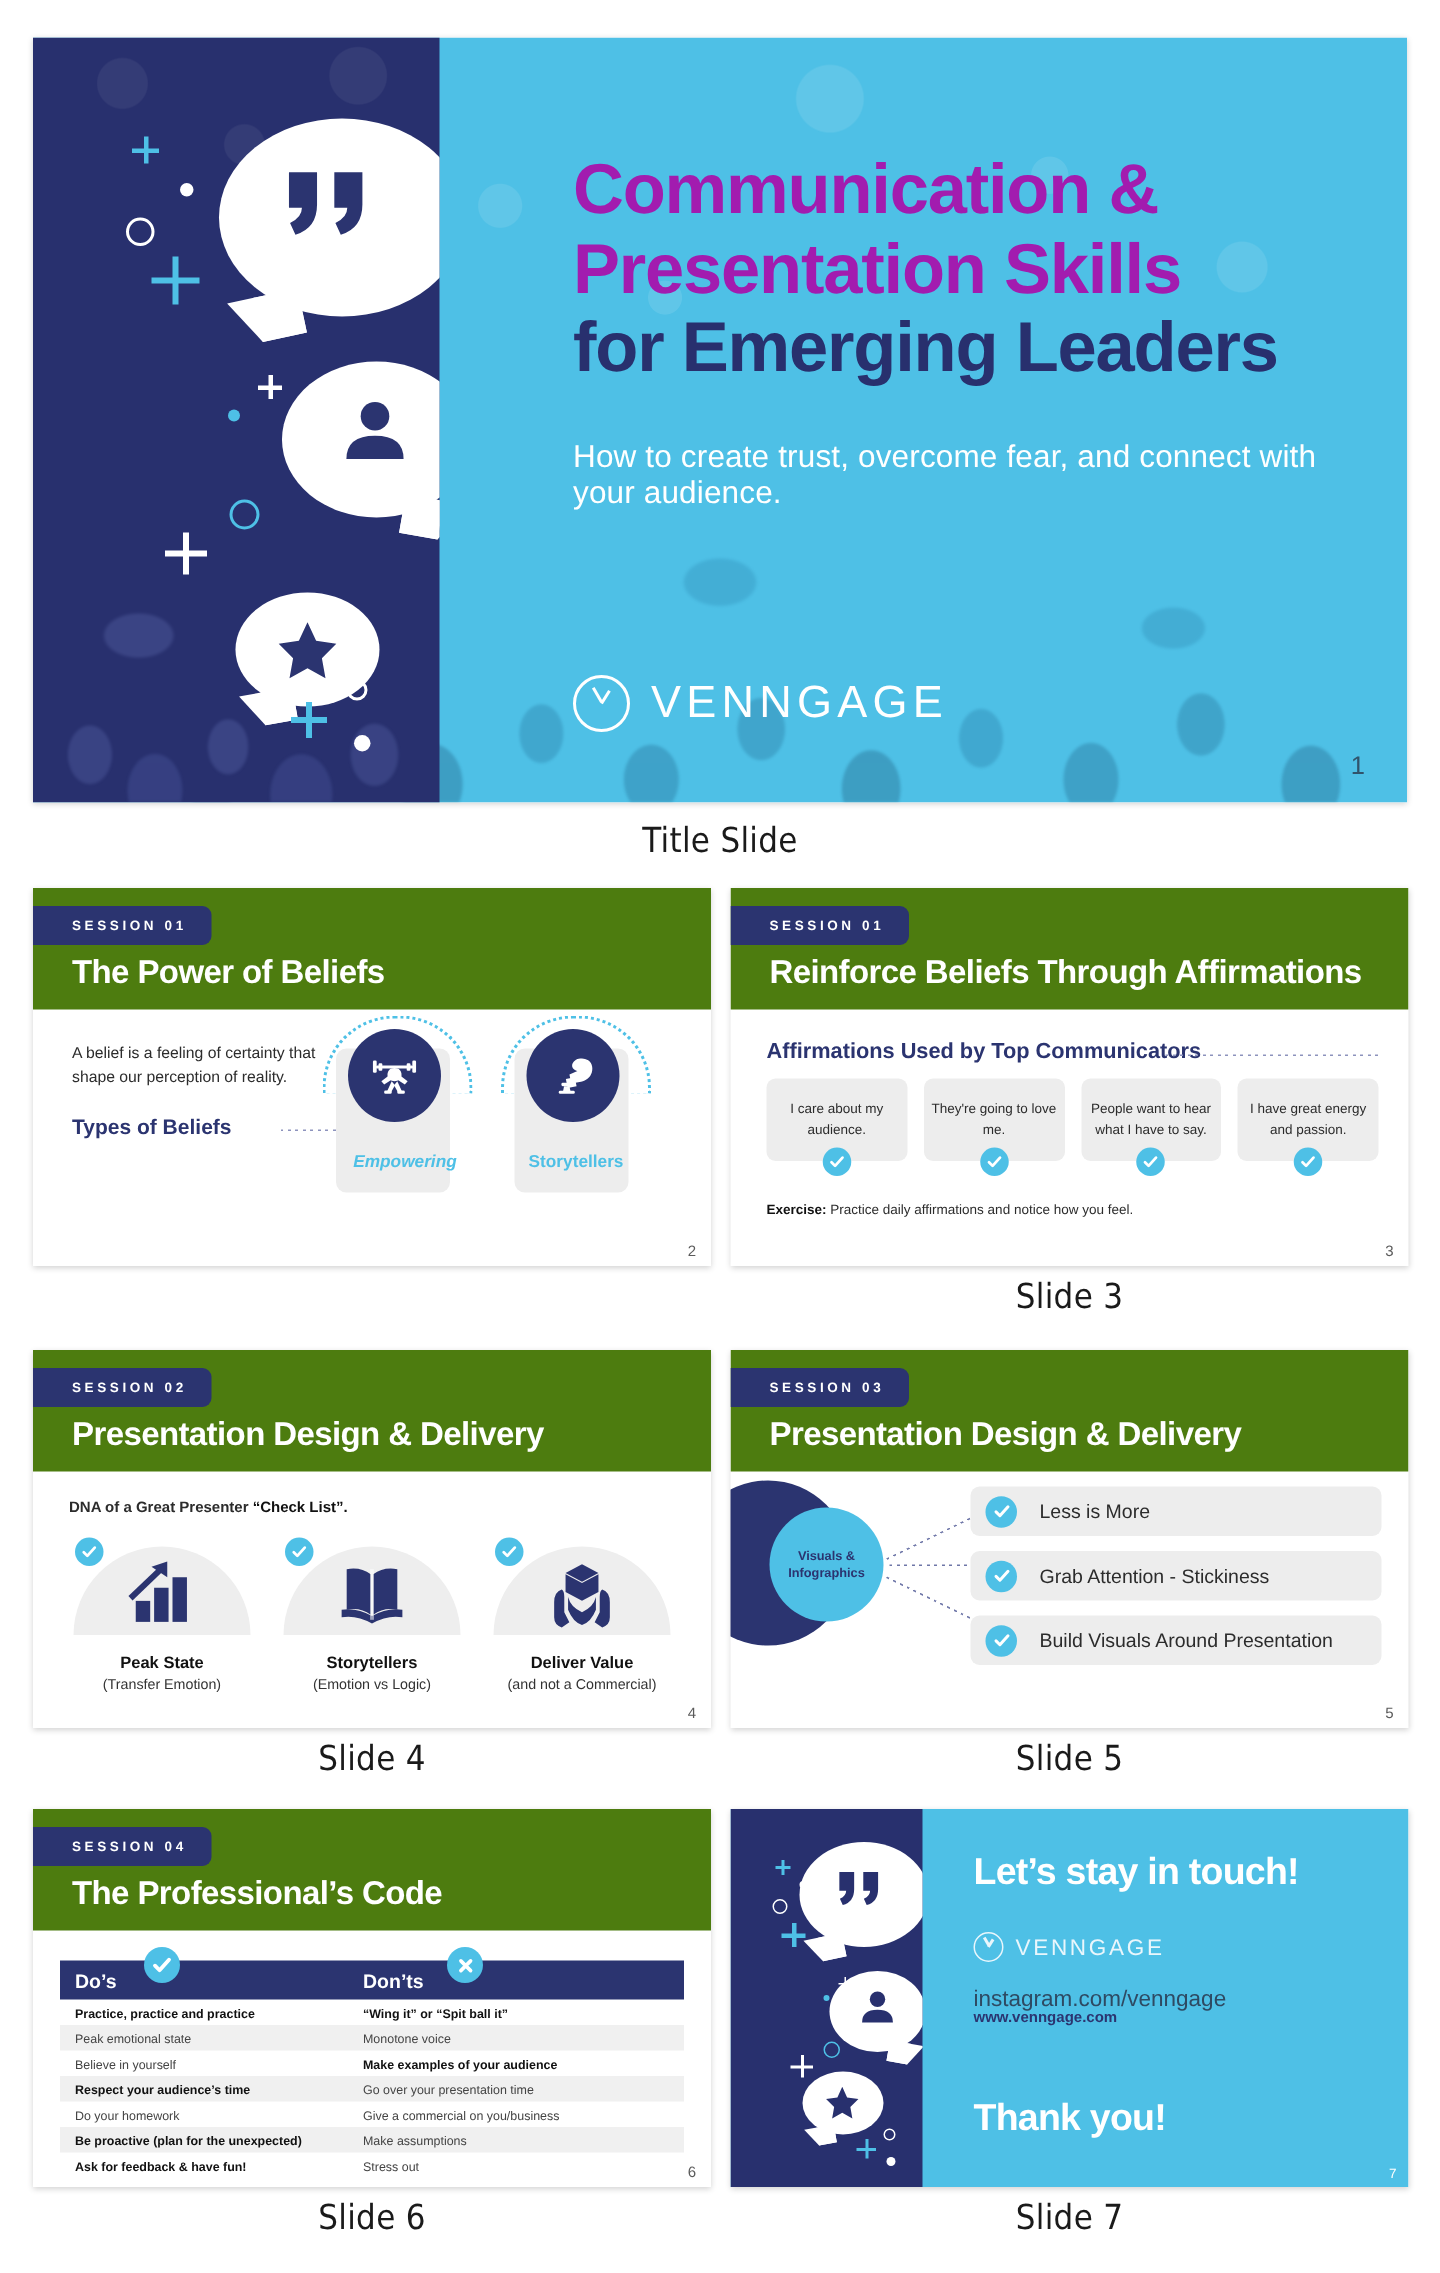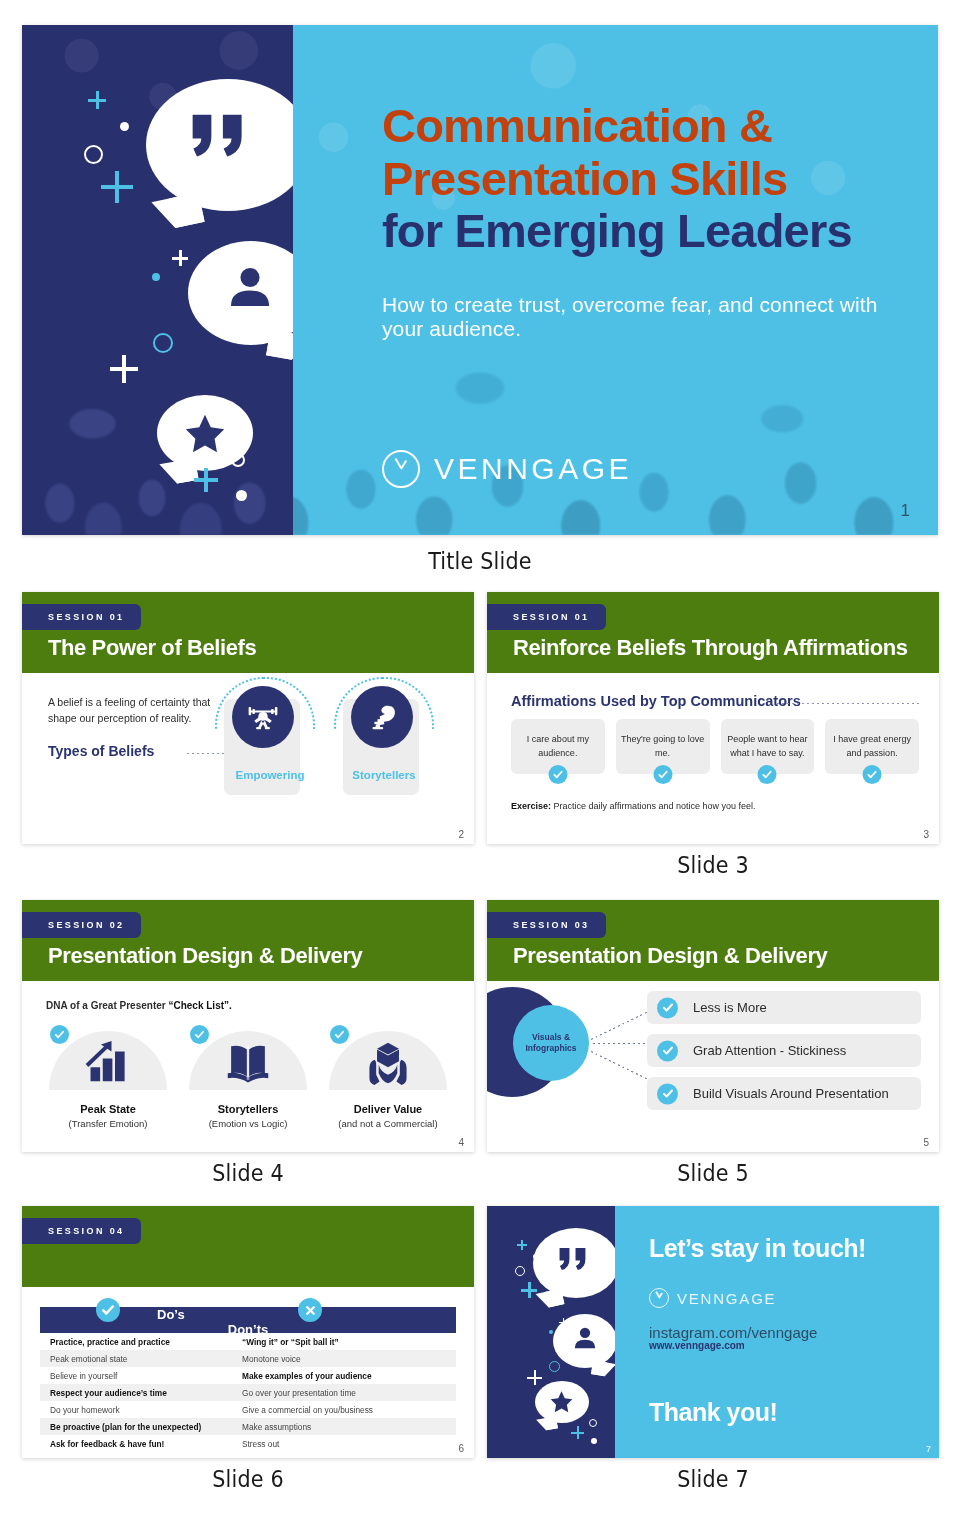--- a/index.html
+++ b/index.html
@@ -61,21 +61,21 @@
             radial-gradient(ellipse 26px 34px at 84% 88%, #7d8ed6 60%, transparent 62%),
             radial-gradient(ellipse 44px 28px at 26% 58%, #8596dd 50%, transparent 55%);
            filter:blur(1px);}
   .t1-bokeh-l{position:absolute;left:0;top:0;width:100%;height:100%;opacity:.06;
            background:
             radial-gradient(circle 30px at 22% 6%, #fff 55%, transparent 58%),
             radial-gradient(circle 24px at 52% 14%, #fff 55%, transparent 58%),
             radial-gradient(circle 34px at 80% 5%, #fff 55%, transparent 58%);}
 
   .title-text{position:absolute;left:360px;top:75px;width:530px;}
-  .title-l1,.title-l2{color:#c2410c;}
+  .title-l1,.title-l2{color:#a21caf;}
   .title-l3{color:#28306e;}
   .title-l1,.title-l2,.title-l3{
     font-size:47px;font-weight:bold;line-height:1.12;letter-spacing:-.8px;}
   .title-sub{position:absolute;left:360px;top:268px;width:540px;
     color:#ffffff;font-size:21px;letter-spacing:.1px;}
   .vg-logo{position:absolute;left:360px;top:425px;display:flex;align-items:center;gap:14px;}
   .vg-mark{width:34px;height:34px;border:2px solid #fff;border-radius:50%;position:relative;}
   .vg-mark::before{content:"";position:absolute;left:50%;top:5px;width:2px;height:11px;
      background:#fff;transform-origin:bottom center;transform:translateX(-1px) rotate(-30deg);}
   .vg-mark::after{content:"";position:absolute;left:50%;top:7px;width:2px;height:10px;
@@ -102,21 +102,21 @@
   .s2-h{position:absolute;left:26px;top:70px;color:#2b3470;font-size:14px;font-weight:bold;}
   .s2-dash{position:absolute;left:165px;top:80px;width:62px;height:1px;
         background:repeating-linear-gradient(to right,#8d93bd 0 2px,transparent 2px 5px);}
   .s2-card{position:absolute;top:26px;width:76px;height:96px;background:#ededed;border-radius:7px;}
   .s2-card.a{left:202px;} .s2-card.b{left:321px;}
   .s2-circ{position:absolute;top:13px;width:62px;height:62px;border-radius:50%;
         background:#2b3470;display:flex;align-items:center;justify-content:center;}
   .s2-circ.a{left:210px;} .s2-circ.b{left:329px;}
   .s2-lbl{position:absolute;top:96px;width:86px;text-align:center;color:#4ec0e6;
         font-size:11.5px;font-weight:bold;}
-  .s2-lbl.a{left:205px;} .s2-lbl.b{left:319px;}
+  .s2-lbl.a{left:205px;font-style:italic;} .s2-lbl.b{left:319px;}
   .s2-arc{position:absolute;top:4px;width:96px;height:50px;border-radius:48px 48px 0 0;
         border:2px dotted #4ec0e6;border-bottom:none;}
   .s2-arc.a{left:193px;} .s2-arc.b{left:312px;}
 
   
   #slide3{left:487px;top:592px;}
   .s3-h{position:absolute;left:24px;top:20px;color:#2b3470;font-size:14.5px;font-weight:bold;}
   .s3-dash{position:absolute;left:290px;top:30px;right:20px;height:1px;
         background:repeating-linear-gradient(to right,#8d93bd 0 2px,transparent 2px 5px);}
   .s3-cards{position:absolute;left:24px;top:46px;right:20px;display:flex;gap:11px;}
@@ -158,21 +158,21 @@
         box-sizing:border-box;color:#2c2c2c;font-size:13px;}
   .s5-row .chk{position:absolute;left:10px;top:50%;transform:translateY(-50%);
         width:21px;height:21px;}
   .s5-line{position:absolute;height:1px;
         background:repeating-linear-gradient(to right,#6f77a8 0 2px,transparent 2px 5px);
         transform-origin:left center;}
 
   
   #slide6{left:22px;top:1206px;}
   .tbl{position:absolute;left:18px;top:20px;right:18px;}
-  .tbl-head{position:relative;height:26px;background:#2b3470;display:flex;align-items:center;flex-direction:column;}
+  .tbl-head{position:relative;height:26px;background:#2b3470;display:flex;align-items:center;}
   .tbl-head .th{color:#fff;font-size:13px;font-weight:bold;}
   .th1{margin-left:10px;width:192px;} .th2{}
   .badge{position:absolute;top:-9px;width:24px;height:24px;border-radius:50%;
         background:#4ec0e6;display:flex;align-items:center;justify-content:center;}
   .badge.b1{left:56px;} .badge.b2{left:258px;}
   .trow{display:flex;height:17px;align-items:center;font-size:8.3px;color:#444;}
   .trow.alt{background:#f0f0f0;}
   .trow .c1{margin-left:10px;width:192px;} .trow .c2{}
   .trow .bold{font-weight:bold;color:#111;}
 
@@ -507,20 +507,21 @@
         </div>
       </div>
     </div>
     <div class="pg">5</div>
   </div>
   <div class="caption" style="left:487px;top:1160px;width:452px;">Slide 5</div>
 
   <div class="slide cs" id="slide6">
     <div class="cs-head">
       <div class="sess">SESSION 04</div>
+      <div class="cs-title">The Professional’s Code</div>
     </div>
     <div class="cs-body">
       <div class="tbl">
         <div class="tbl-head">
           <div class="th th1">Do’s</div>
           <div class="th th2">Don’ts</div>
           <div class="badge b1">
             <svg width="14" height="14" viewBox="0 0 12 12">
                 <path d="M2 6.4 L4.6 9 L10 3" stroke="#fff" stroke-width="2.2" fill="none" stroke-linecap="round" stroke-linejoin="round"></path>
               </svg>

